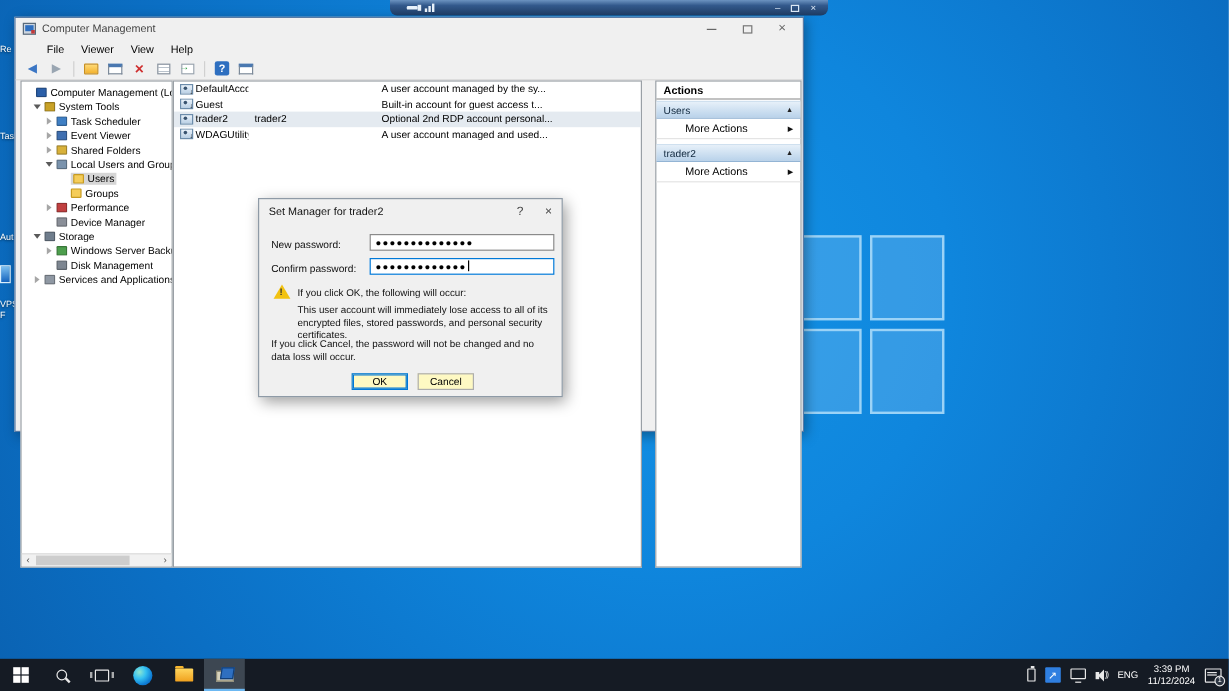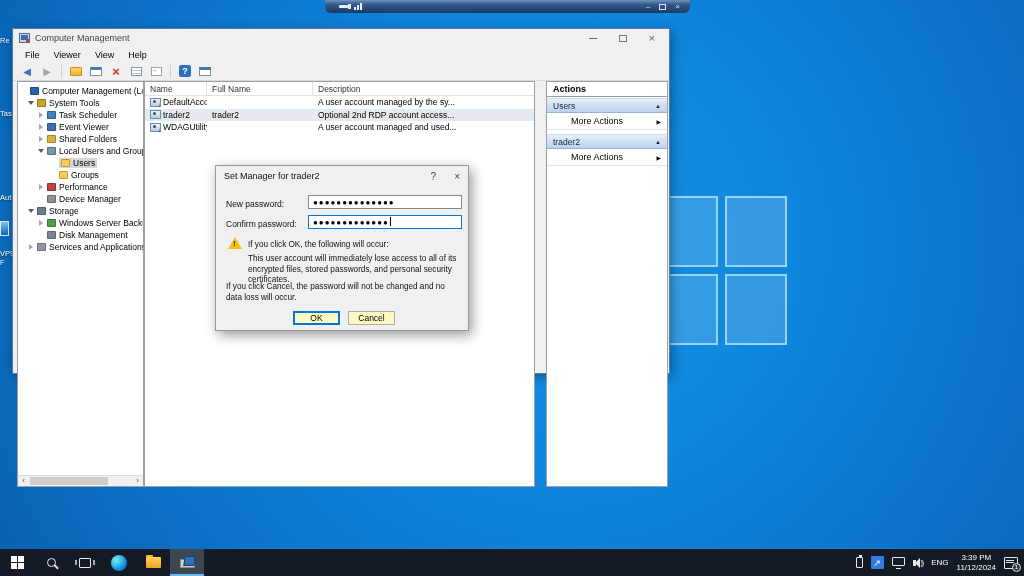--- a/index.html
+++ b/index.html
@@ -25,32 +25,32 @@
   .pin { width:9px; height:3px; background:#e8f1fa; border-radius:1px; position:relative; }
   .pin::after { content:""; position:absolute; right:-3px; top:-1px; width:3px; height:5px; background:#e8f1fa; }
   .sig { display:flex; align-items:flex-end; gap:1px; }
   .sig i { display:block; width:2px; background:#e8f1fa; }
   .sig i:nth-child(1){height:3px}.sig i:nth-child(2){height:5px}.sig i:nth-child(3){height:7px}
   .rdp-right { margin-left:auto; display:flex; align-items:center; gap:9px; margin-right:10px; z-index:1; font-size:8px; }
   .rdp-right .rbox { width:7px; height:6px; border:1px solid #dce8f5; }
   .rdp-right span { cursor:default; line-height:1; }
 
   
-  .win { position:absolute; left:12px; top:28px; width:658px; height:346px; background:#f0f0f0;
+  .win { position:absolute; left:12px; top:14px; width:658px; height:346px; background:#f0f0f0;
          border:1px solid #577aa5; box-shadow:2px 3px 10px rgba(0,0,0,.35); z-index:2; }
   .titlebar { height:18px; display:flex; align-items:center; padding:0 6px; }
   .appicon { width:11px; height:10px; background:#cdd6e0; border:1px solid #5a6a7a; position:relative; margin-right:5px; }
   .appicon::before { content:""; position:absolute; left:1px; top:1px; width:7px; height:5px; background:#2e6fc0; }
   .appicon::after { content:""; position:absolute; right:0; bottom:0; width:3px; height:3px; background:#c23a3a; }
   .title-text { color:#444; font-size:9px; }
   .wctrl { margin-left:auto; display:flex; gap:22px; align-items:center; color:#666; padding-right:8px; }
   .wctrl .min { width:8px; height:1px; background:#666; }
   .wctrl .max { width:8px; height:7px; border:1px solid #777; }
   .wctrl .cls { font-size:11px; line-height:1; color:#666; }
-  .menubar { height:15px; display:flex; align-items:center; padding-left:6px; gap:2px; }
+  .menubar { height:15px; display:flex; align-items:center; padding-left:20px; gap:2px; }
   .menubar span { padding:1px 6px; font-size:9px; }
   .toolbar { height:19px; display:flex; align-items:center; gap:4px; padding-left:6px; border-bottom:1px solid #d9d9d9; }
   .tsep { width:1px; height:13px; background:#d0d0d0; margin:0 2px; }
   .tbi { width:16px; height:15px; display:flex; align-items:center; justify-content:center; font-size:10px; }
   .arr-back { color:#3b76c4; } .arr-fwd { color:#9aa6b2; }
   .tb-folder { width:12px; height:9px; background:linear-gradient(180deg,#ffd974,#f2b22e); border:1px solid #c98f1d; border-radius:1px; }
   .tb-winic { width:12px; height:9px; border:1px solid #7d8a99; background:#fff; border-top:3px solid #4a78b0; }
   .tb-x { color:#cf2f2f; font-weight:bold; font-size:13px; line-height:1; }
   .tb-props { width:11px; height:9px; border:1px solid #8a94a0; background:repeating-linear-gradient(180deg,#fff 0 2px,#b9c2cc 2px 3px); }
   .tb-export { width:11px; height:9px; background:#fff; border:1px solid #9aa4ae; position:relative; }
@@ -323,40 +323,43 @@
         </div>
     </div>
     <div class="hscroll">
       <span class="sarr l">‹</span>
       <span class="thumb"></span>
       <span class="sarr r">›</span>
     </div>
   </div>
 
   <div class="panel listpanel">
-    <div class="lheader">
-      <span class="hcell c1">Name</span>
-      <span class="hcell c2">Full Name</span>
-      <span class="hcell c3">Description</span>
-    </div>
     <div class="lrow">
       <span class="cell cn c1">
           <span class="uic dis"></span>
           <span>DefaultAcco...</span>
         </span>
       <span class="cell c2"></span>
       <span class="cell c3">A user account managed by the sy...</span>
     </div>
+    <div class="lrow">
+      <span class="cell cn c1">
+          <span class="uic dis"></span>
+          <span>Guest</span>
+        </span>
+      <span class="cell c2"></span>
+      <span class="cell c3">Built-in account for guest access t...</span>
+    </div>
     <div class="lrow selected">
       <span class="cell cn c1">
           <span class="uic"></span>
           <span>trader2</span>
         </span>
       <span class="cell c2">trader2</span>
-      <span class="cell c3">Optional 2nd RDP account access...</span>
+      <span class="cell c3">Optional 2nd RDP account personal...</span>
     </div>
     <div class="lrow">
       <span class="cell cn c1">
           <span class="uic dis"></span>
           <span>WDAGUtility...</span>
         </span>
       <span class="cell c2"></span>
       <span class="cell c3">A user account managed and used...</span>
     </div>
   </div>

